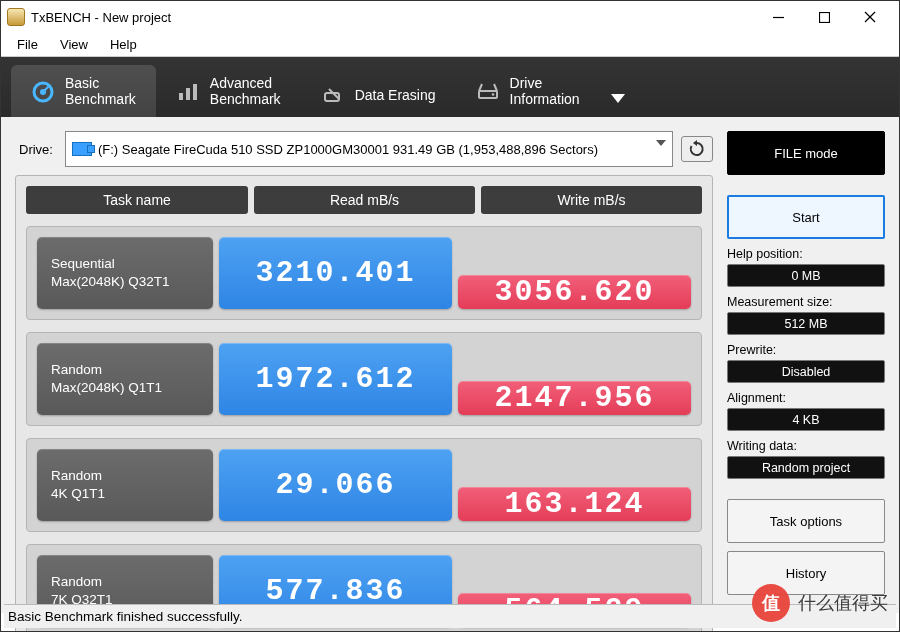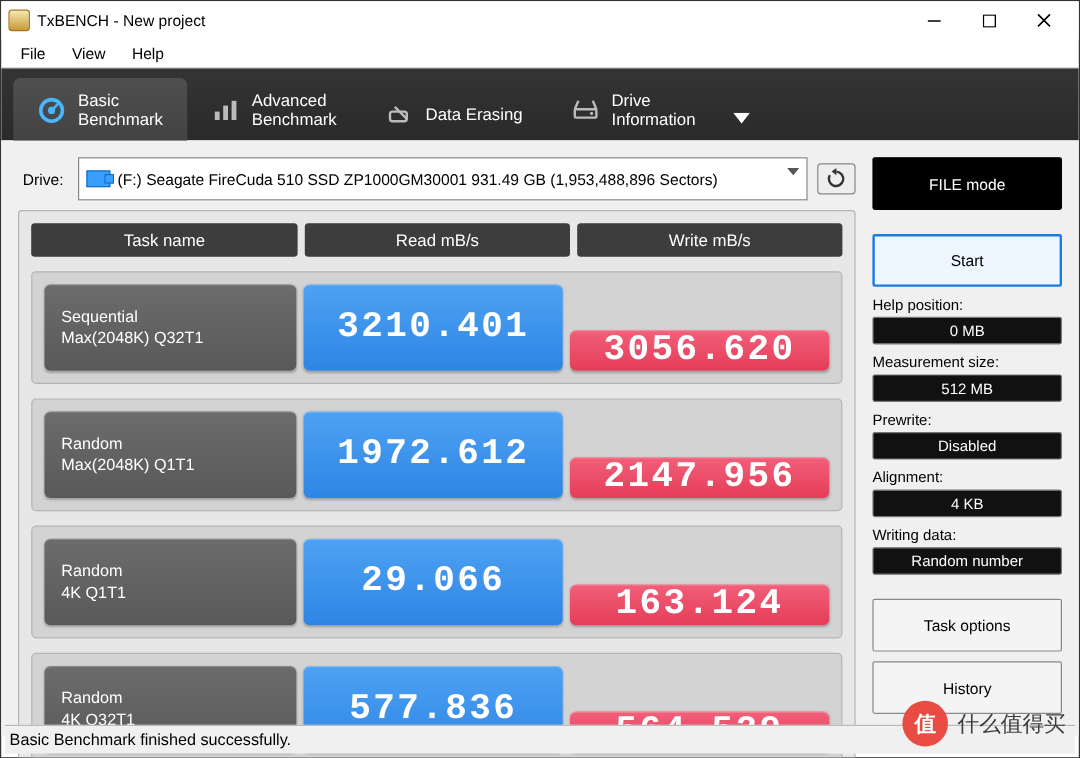--- a/index.html
+++ b/index.html
@@ -32,21 +32,21 @@
 .driveselect .chev { position:absolute; right:6px; top:8px; width:0;height:0;border-left:5px solid transparent;border-right:5px solid transparent;border-top:6px solid #555;}
 .refreshbtn { width:32px; height:26px; border:1px solid #888; background:#eee; display:flex;align-items:center;justify-content:center; border-radius:3px;}
 
 .panel { background:#e7e7e7; border:1px solid #b5b5b5; border-radius:3px; padding:10px; flex:1; display:flex; flex-direction:column; gap:12px; }
 .hdr { display:flex; gap:6px; }
 .hdr .hcell { background:#3d3d3d; color:#fff; text-align:center; padding:6px 0; font-size:14px; border-radius:3px; }
 .hdr .h1 { width:222px; }
 .hdr .h2, .hdr .h3 { flex:1; }
 
 .row { display:flex; gap:6px; background:#d3d3d3; border:1px solid #b5b5b5; border-radius:4px; padding:10px; align-items:stretch; }
-.taskcell { width:210px; background:linear-gradient(#6c6c6c,#595959); color:#fff; border-radius:5px; padding:10px 14px; font-size:13.5px; line-height:1.35; display:flex; flex-direction:column; justify-content:center; box-shadow:inset 0 1px 0 rgba(255,255,255,.18), 0 1px 2px rgba(0,0,0,.25);}
+.taskcell { width:176px; background:linear-gradient(#6c6c6c,#595959); color:#fff; border-radius:5px; padding:10px 14px; font-size:13.5px; line-height:1.35; display:flex; flex-direction:column; justify-content:center; box-shadow:inset 0 1px 0 rgba(255,255,255,.18), 0 1px 2px rgba(0,0,0,.25);}
 .valcell { flex:1; border-radius:5px; display:flex; align-items:center; justify-content:center; font-family:"Consolas","Courier New",monospace; font-size:30px; font-weight:bold; letter-spacing:2px; color:#fff; box-shadow:inset 0 1px 0 rgba(255,255,255,.25), 0 1px 2px rgba(0,0,0,.25);}
 .valcell.read { background:linear-gradient(#4ea2f3,#2e85e4); }
 .valcell.write { background:linear-gradient(#f25f79,#e43d58);margin-top:38px; }
 
 .right { width:158px; display:flex; flex-direction:column; gap:8px; }
 .btn { height:44px; border:1px solid #888; background:#f4f4f4; display:flex; align-items:center; justify-content:center; font-size:13px; border-radius:2px;}
 .btn.black { background:#000; color:#fff; border-color:#000;}
 .btn.start { border:2px solid #1a7be0; background:#eef6ff; }
 .kv .kl { font-size:12.5px; margin-bottom:3px; }
 .kv .kb { height:23px; border:1px solid #777; background:#111; color:#fff; display:flex; align-items:center; justify-content:center; font-size:12.5px; border-radius:2px;}
@@ -191,21 +191,21 @@
         <div class="taskcell">
             <span>Random</span>
             <span>4K Q1T1</span>
           </div>
         <div class="valcell read">29.066</div>
         <div class="valcell write">163.124</div>
       </div>
       <div class="row">
         <div class="taskcell">
             <span>Random</span>
-            <span>4K Q32T1</span>
+            <span>7K Q32T1</span>
           </div>
         <div class="valcell read">577.836</div>
         <div class="valcell write">564.529</div>
       </div>
     </div>
   </div>
 
   <div class="right">
     <div class="btn black">FILE mode</div>
     <div class="spacer"></div>
@@ -221,21 +221,21 @@
     <div class="kv">
         <div class="kl">Prewrite:</div>
         <div class="kb">Disabled</div>
       </div>
     <div class="kv">
         <div class="kl">Alignment:</div>
         <div class="kb">4 KB</div>
       </div>
     <div class="kv">
         <div class="kl">Writing data:</div>
-        <div class="kb">Random number</div>
+        <div class="kb">Random project</div>
       </div>
     <div class="spacer"></div>
     <div class="btn">Task options</div>
     <div class="btn">History</div>
   </div>
 </div>
 
 <div class="status">Basic Benchmark finished successfully.</div>
 
 <div class="watermark">

